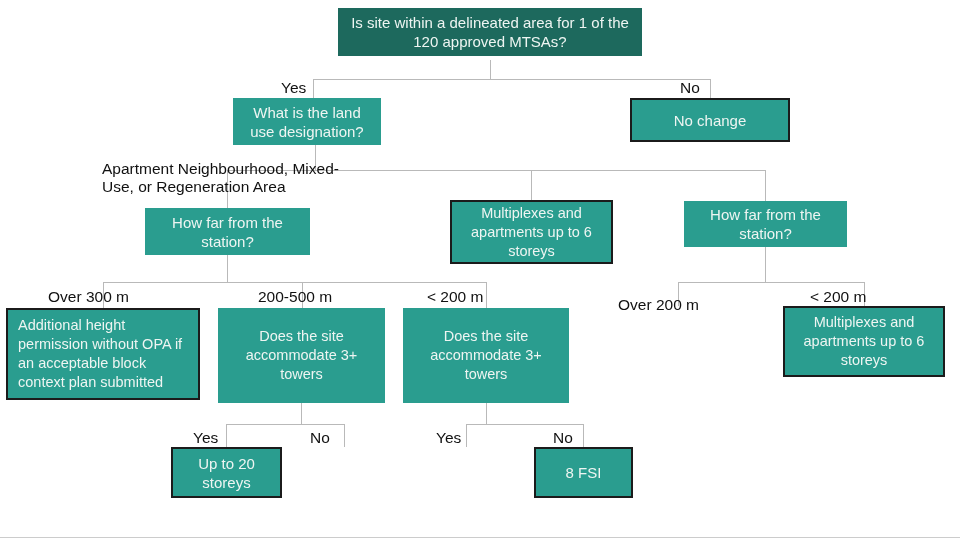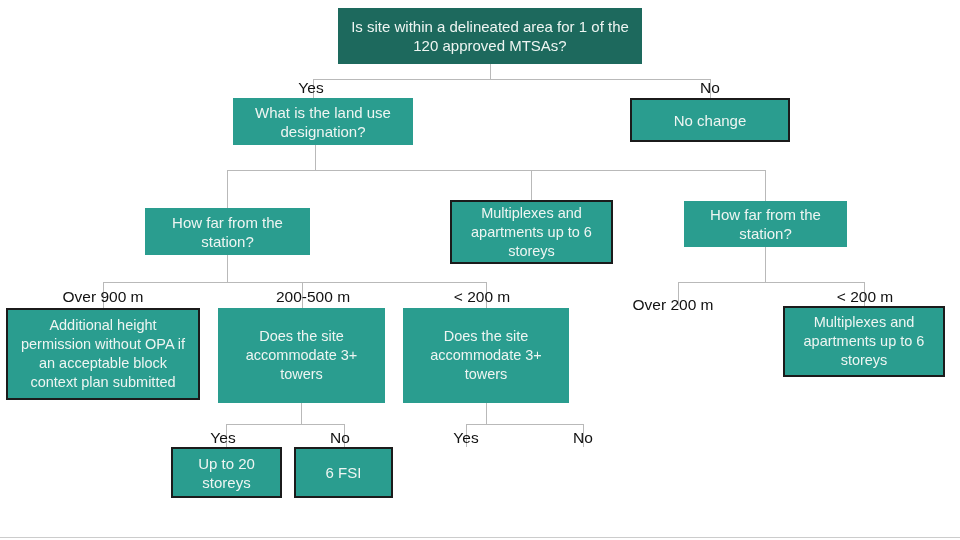--- a/index.html
+++ b/index.html
@@ -13,23 +13,23 @@
     position:absolute; box-sizing:border-box;
     display:flex; align-items:center; justify-content:center;
     text-align:center;
     color: var(--text-light, #eef5f2);
     font-size:14.5px; line-height:19px;
     padding:4px 28px;
   }
   .dark  { background: var(--box-dark, #1d695d); }
   .teal  { background: var(--box-teal, #2a9d8f); }
   .bordered { border:2px solid var(--box-border, #1b1b1b); }
-  .left  { text-align:center; }
+  .left  { text-align:left; }
   .lbl {
-    position:absolute; text-align:center;
+    position:absolute; text-align:left;
     color: var(--text-dark, #111111);
     font-size:15.5px; line-height:18px;
   }
   .vline, .hline { position:absolute; background: var(--connector, #b9b9b9); }
   .vline { width:1px; }
   .hline { height:1px; }
   .edge  { position:absolute; height:1px; background: var(--bottom-edge, #cccccc); }
 </style>
 </head>
 <body>
@@ -64,54 +64,55 @@
   <div class="vline" style="left:344px;top:424px;height:23px"></div>
 
   <div class="vline" style="left:486px;top:403px;height:21px"></div>
   <div class="hline" style="left:466px;top:424px;width:117px"></div>
   <div class="vline" style="left:466px;top:424px;height:23px"></div>
   <div class="vline" style="left:583px;top:424px;height:23px"></div>
 
   <div class="lbl" style="left:281px;top:79px;width:60px">Yes</div>
   <div class="lbl" style="left:680px;top:79px;width:60px">No</div>
 
+  <div class="lbl" style="left:102px;top:160px;width:250px">Apartment Neighbourhood, Mixed-Use, or Regeneration Area</div>
 
-  <div class="lbl" style="left:48px;top:288px;width:110px">Over 900 m</div>
+  <div class="lbl" style="left:48px;top:288px;width:110px">Over 300 m</div>
   <div class="lbl" style="left:258px;top:288px;width:110px">200-500 m</div>
   <div class="lbl" style="left:427px;top:288px;width:110px">&lt; 200 m</div>
   <div class="lbl" style="left:618px;top:296px;width:110px">Over 200 m</div>
   <div class="lbl" style="left:810px;top:288px;width:110px">&lt; 200 m</div>
 
   <div class="lbl" style="left:193px;top:429px;width:60px">Yes</div>
   <div class="lbl" style="left:310px;top:429px;width:60px">No</div>
   <div class="lbl" style="left:436px;top:429px;width:60px">Yes</div>
   <div class="lbl" style="left:553px;top:429px;width:60px">No</div>
 
-  <div class="box dark" style="left:338px;top:8px;width:304px;height:56px;padding:4px 6px;font-size:15px">Is site within a delineated area for 1 of the 120 approved MTSAs?</div>
+  <div class="box dark" style="left:338px;top:8px;width:304px;height:48px;padding:4px 6px;font-size:15px">Is site within a delineated area for 1 of the 120 approved MTSAs?</div>
 
-  <div class="box teal" style="left:233px;top:98px;width:180px;height:47px;padding:0 12px;font-size:15px">What is the land use designation?</div>
+  <div class="box teal" style="left:233px;top:98px;width:148px;height:47px;padding:0 12px;font-size:15px">What is the land use designation?</div>
 
   <div class="box teal bordered" style="left:630px;top:98px;width:160px;height:44px;font-size:15px">No change</div>
 
   <div class="box teal" style="left:145px;top:208px;width:165px;height:47px;padding:0 12px;font-size:15px">How far from the station?</div>
 
   <div class="box teal bordered" style="left:450px;top:200px;width:163px;height:64px;padding:0 6px">Multiplexes and apartments up to 6 storeys</div>
 
   <div class="box teal" style="left:684px;top:201px;width:163px;height:46px;padding:0 12px;font-size:15px">How far from the station?</div>
 
   <div class="box teal bordered left" style="left:6px;top:308px;width:194px;height:92px;padding:4px 10px">Additional height permission without OPA if an acceptable block context plan submitted</div>
 
   <div class="box teal" style="left:218px;top:308px;width:167px;height:95px;padding:0 12px">Does the site accommodate 3+ towers</div>
 
   <div class="box teal" style="left:403px;top:308px;width:166px;height:95px;padding:0 12px">Does the site accommodate 3+ towers</div>
 
 
   <div class="box teal bordered" style="left:783px;top:306px;width:162px;height:71px;padding:0 6px">Multiplexes and apartments up to 6 storeys</div>
 
   <div class="box teal bordered" style="left:171px;top:447px;width:111px;height:51px;padding:0 10px;font-size:15px">Up to 20 storeys</div>
 
-  <div class="box teal bordered" style="left:294px;top:447px;width:99px;height:51px;font-size:15px">6 FSI</div>
 
 
+  <div class="box teal bordered" style="left:534px;top:447px;width:99px;height:51px;font-size:15px">8 FSI</div>
 
   <div class="edge" style="left:0;top:537px;width:960px"></div>
 
 </div>
 
 </body></html>

